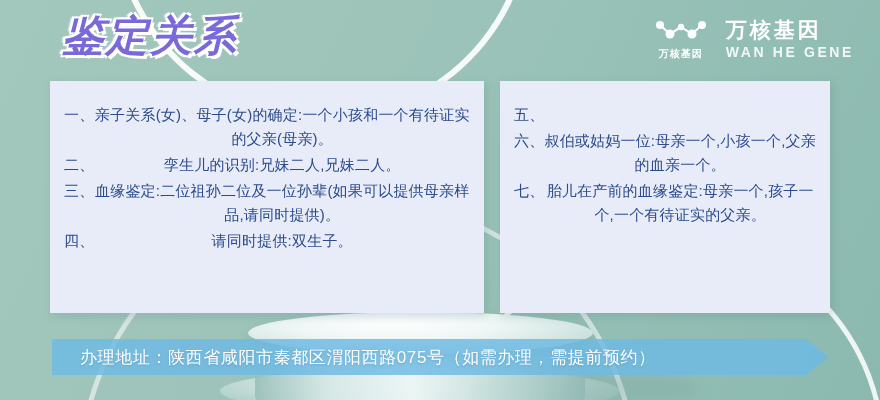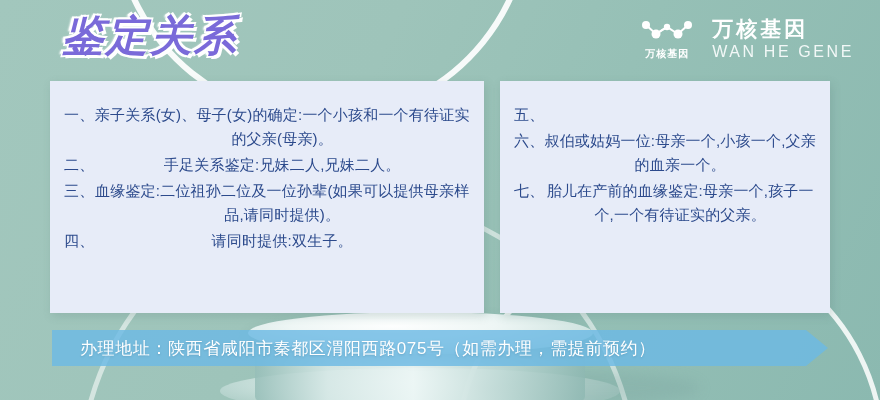--- a/index.html
+++ b/index.html
@@ -110,21 +110,21 @@
     align-items:center;
     gap:18px;
   }
   .brand-mark { display:flex; flex-direction:column; align-items:center; gap:3px; }
   .brand-mark svg { display:block; }
   .brand-mark-cn {
     font-size:10px; font-weight:700; color:#ffffff; letter-spacing:1px;
   }
   .brand-words { display:flex; flex-direction:column; gap:2px; }
   .brand-cn { font-size:21px; font-weight:700; color:#ffffff; letter-spacing:3px; line-height:1.05; }
-  .brand-en { font-size:16px; font-weight:400; color:#f2f8f7; letter-spacing:2.6px; }
+  .brand-en { font-size:14px; font-weight:700; color:#f2f8f7; letter-spacing:2.6px; }
 
   
   .panel {
     position:absolute;
     top:81px;
     height:232px;
     background:#e7ecf8;
     box-shadow:2px 3px 9px rgba(70,105,100,.18);
     padding:22px 14px 10px 14px;
   }
@@ -140,21 +140,21 @@
     line-height:24px;
     margin-bottom:2px;
     letter-spacing:.2px;
   }
   ol.items li .num { flex:0 0 auto; white-space:nowrap; }
   ol.items li .txt { flex:1 1 auto; text-indent:0;text-align:center; }
 
   
   .addr-bar {
     position:absolute;
-    left:52px; top:330px;
+    left:52px; top:339px;
     width:776px; height:36px;
     background:rgba(108,186,228,.82);
     clip-path:polygon(0 0, calc(100% - 22px) 0, 100% 50%, calc(100% - 22px) 100%, 0 100%);
     display:flex;
     align-items:center;
   }
   .addr-text {
     color:#ffffff;
     font-size:17px;
     letter-spacing:.6px;
@@ -206,21 +206,21 @@
   </div>
 
   <div class="panel panel-left">
     <ol class="items">
       <li>
         <span class="num">一、</span>
         <span class="txt">亲子关系(女)、母子(女)的确定:一个小孩和一个有待证实的父亲(母亲)。</span>
       </li>
       <li>
         <span class="num">二、</span>
-        <span class="txt">手足关系鉴定:兄妹二人,兄妹二人。</span>
+        <span class="txt">孪生儿的识别:兄妹二人,兄妹二人。</span>
       </li>
       <li>
         <span class="num">三、</span>
         <span class="txt">血缘鉴定:二位祖孙二位及一位孙辈(如果可以提供母亲样品,请同时提供)。</span>
       </li>
       <li>
         <span class="num">四、</span>
         <span class="txt">请同时提供:双生子。</span>
       </li>
     </ol>

